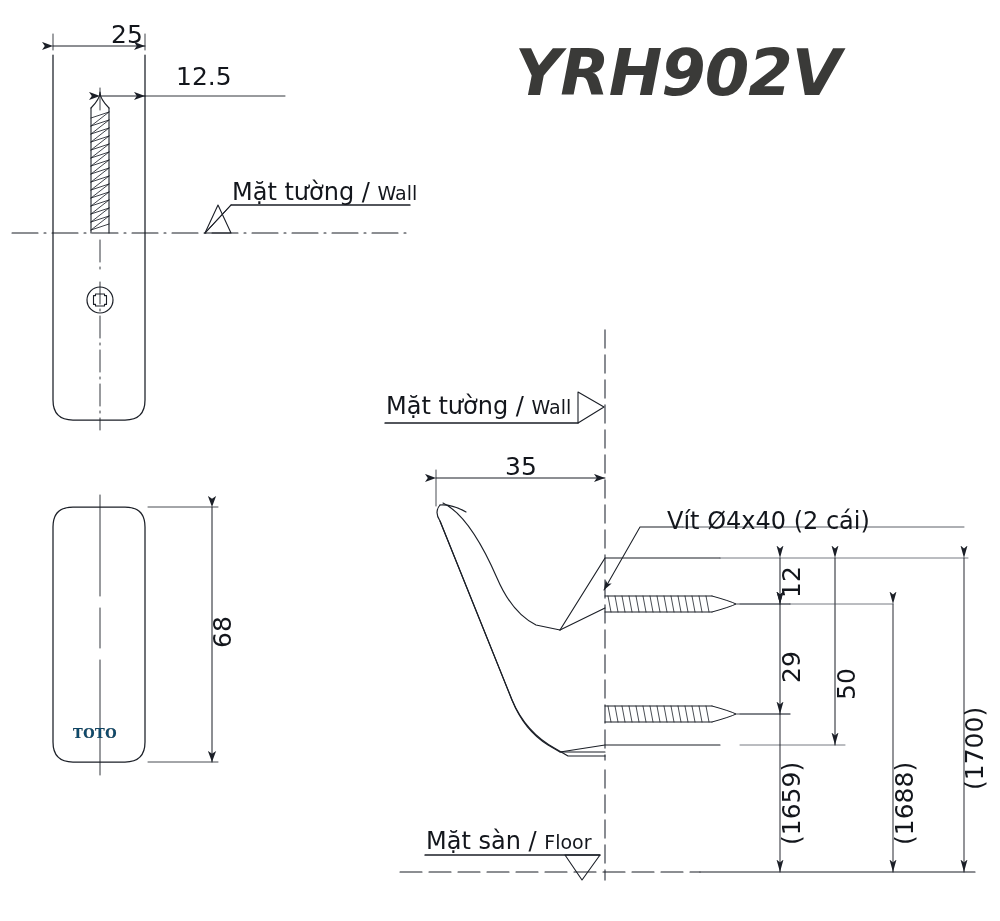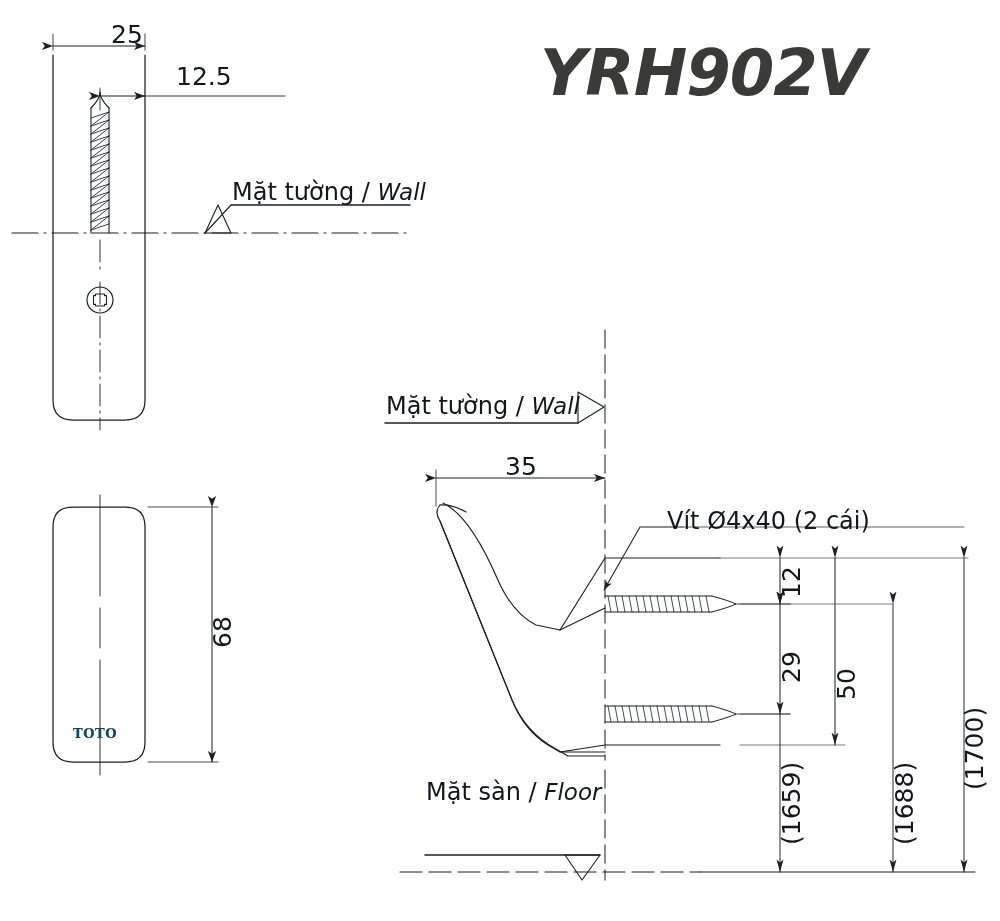--- a/index.html
+++ b/index.html
@@ -18,21 +18,21 @@
     background: #ffffff;
     overflow: hidden;
   }
   #sheet svg {
     position: absolute;
     left: 0;
     top: 0;
   }
   .title-text {
     position: absolute;
-    left: 540px;
+    left: 515px;
     top: 36px;
     font-family: "DejaVu Sans", "Liberation Sans", sans-serif;
     font-size: 64px;
     font-weight: 700;
     font-style: italic;
     letter-spacing: -1px;
     color: #3a3a38;
     white-space: nowrap;
   }
   .lbl {
@@ -42,22 +42,21 @@
     white-space: nowrap;
   }
   .dim-num {
     font-size: 25px;
     letter-spacing: 0px;
   }
   .note-vn {
     font-size: 24px;
   }
   .note-en {
-    font-size: 23px;
-    font-style: italic;
+    font-size: 19px;
   }
   .rot90 {
     transform: rotate(-90deg);
     transform-origin: 0 0;
   }
   .toto {
     position: absolute;
     font-family: "DejaVu Serif", "Liberation Serif", serif;
     font-size: 13px;
     font-weight: 700;
@@ -331,17 +330,17 @@
   <div class="lbl dim-num rot90" style="left:777px; top:683px;">29</div>
 
   <div class="lbl dim-num rot90" style="left:832px; top:700px;">50</div>
 
   <div class="lbl dim-num rot90" style="left:777px; top:845px;">(1659)</div>
 
   <div class="lbl dim-num rot90" style="left:890px; top:845px;">(1688)</div>
 
   <div class="lbl dim-num rot90" style="left:960px; top:790px;">(1700)</div>
 
-  <div class="lbl" style="left:426px; top:778px;">
+  <div class="lbl" style="left:426px; top:827px;">
     <span class="note-vn">Mặt sàn</span><span class="note-vn"> / </span><span class="note-en">Floor</span>
   </div>
 
 </div>
 
 </body></html>

